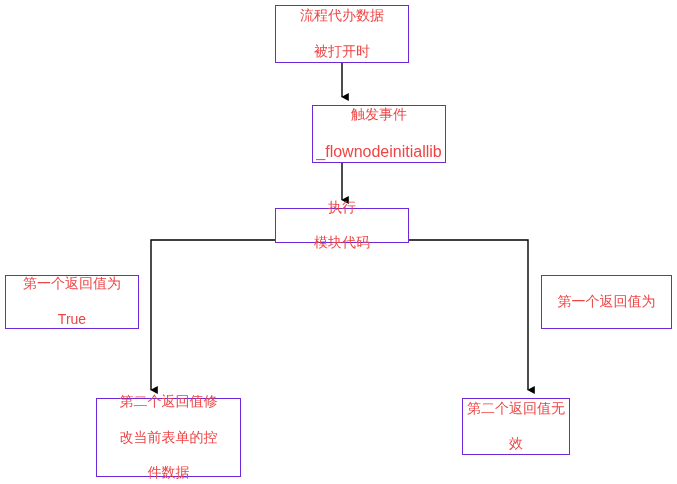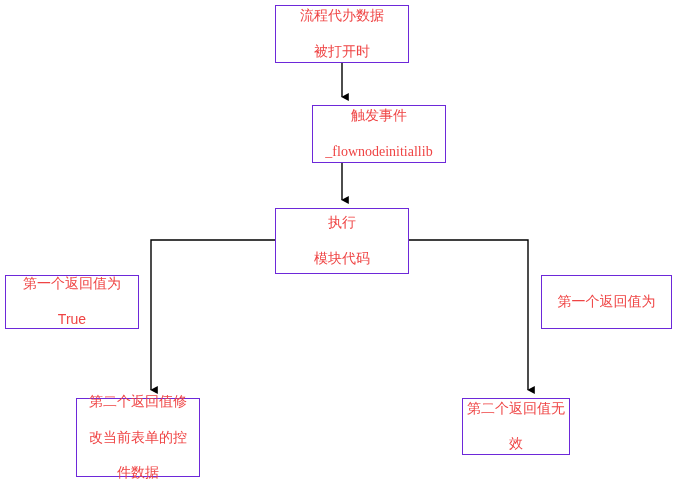--- a/index.html
+++ b/index.html
@@ -44,30 +44,30 @@
   .node .cjk {
     display: block;
   }
   .node .latin {
     display: block;
     font-family: Liberation Sans, sans-serif;
     font-size: 14px;
   }
   .node .mono-ish {
     display: block;
-    font-family: Liberation Serif, serif;
-    font-size: 14px;
+    font-family: Liberation Sans, sans-serif;
+    font-size: 16px;
   }
   
   #node-start      { left: 275px; top: 5px;   width: 134px; height: 58px; }
   #node-trigger    { left: 275px; top: 105px; width: 134px; height: 58px; margin-left: 37px; }
-  #node-exec       { left: 275px; top: 208px; width: 134px; height: 66px; }
+  #node-exec       { left: 275px; top: 208px; width: 134px; height: 35px; }
   #node-true       { left: 5px;   top: 275px; width: 134px; height: 54px; }
   #node-false      { left: 541px; top: 275px; width: 131px; height: 54px; }
-  #node-modify     { left: 76px;  top: 398px; width: 124px; height: 79px; }
+  #node-modify     { left: 96px;  top: 398px; width: 145px; height: 79px; }
   #node-invalid    { left: 462px; top: 398px; width: 108px; height: 57px; }
 </style>
 </head>
 <body>
 
 <div id="canvas">
 
   <svg id="edges" viewBox="0 0 677 484" width="677" height="484" xmlns="http://www.w3.org/2000/svg">
     <defs>
       <marker id="arrowhead" markerWidth="9" markerHeight="9" refX="4.5" refY="7.2" orient="auto" markerUnits="userSpaceOnUse">

